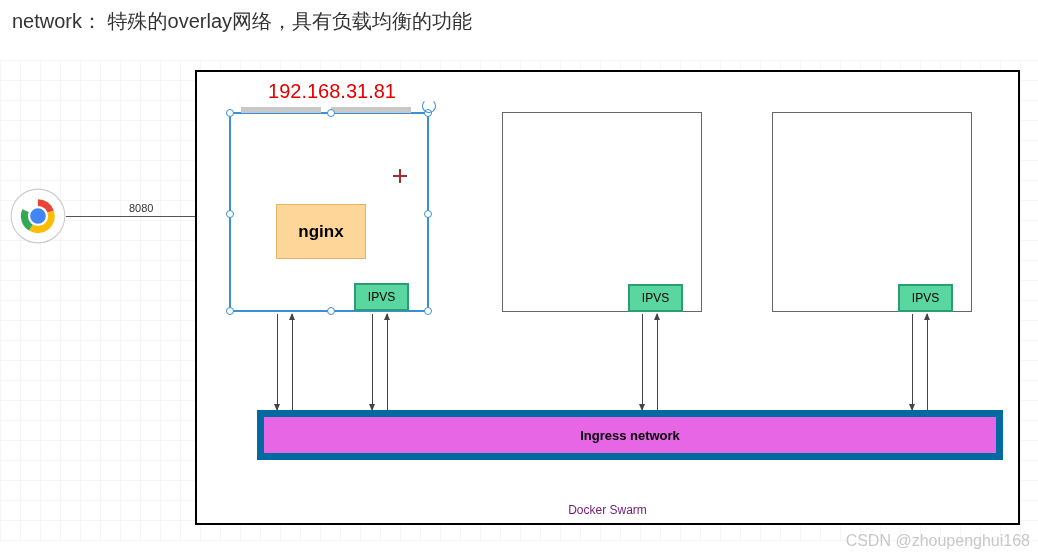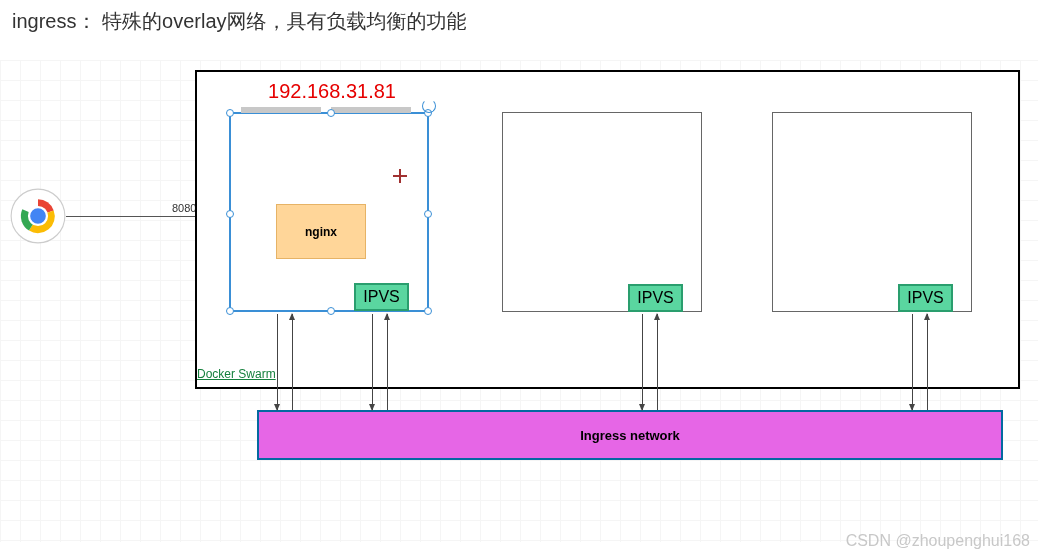--- a/index.html
+++ b/index.html
@@ -26,32 +26,32 @@
       background-image:
         linear-gradient(#f5f5f5 1px, transparent 1px),
         linear-gradient(90deg, #f5f5f5 1px, transparent 1px);
       background-size: 20px 20px;
     }
     .swarm-box {
       position: absolute;
       left: 195px;
       top: 10px;
       width: 825px;
-      height: 319px;
+      height: 455px;
       border: 2px solid #000;
       background: #fff;
     }
     .swarm-label {
       position: absolute;
       bottom: 6px;
       left: 0;
       right: 0;
+      text-align: center;
       font-size: 12px;
-      color: #15803d;
-      text-decoration: underline;
+      color: #701a75;
     }
     .node-ip {
       position: absolute;
       top: 8px;
       font-size: 20px;
       color: #e60000;
       font-weight: normal;
       text-align: center;
     }
     .node-box {
@@ -99,44 +99,44 @@
       position: absolute;
       top: 90px;
       left: 45px;
       width: 90px;
       height: 55px;
       background: #ffd699;
       border: 1px solid #e6b366;
       display: flex;
       align-items: center;
       justify-content: center;
-      font-size: 12px;
+      font-size: 17px;
       font-weight: bold;
     }
     .ipvs-box {
       position: absolute;
       bottom: -1px;
       right: 18px;
       width: 55px;
       height: 28px;
       background: #5ad6a0;
       border: 2px solid #2a9e6e;
       display: flex;
       align-items: center;
       justify-content: center;
-      font-size: 16px;
+      font-size: 12px;
     }
     .ingress-box {
       position: absolute;
       left: 60px;
       right: 15px;
       top: 338px;
       height: 50px;
       background: #e666e6;
-      border: 2px solid #0369a1;
+      border: 7px solid #0369a1;
       display: flex;
       align-items: center;
       justify-content: center;
       font-size: 13px;
       font-weight: bold;
     }
     .arrow {
       position: absolute;
       width: 1px;
       background: #444;
@@ -195,36 +195,36 @@
       position: absolute;
       bottom: 2px;
       right: 8px;
       font-size: 16px;
       color: #c8c8c8;
     }
   </style>
 </head>
 <body>
 
-<div class="title">ingress： 特殊的overlay网络，具有负载均衡的功能</div>
+<div class="title">network： 特殊的overlay网络，具有负载均衡的功能</div>
 
 <div class="canvas">
 
   <div class="chrome-icon">
     <svg viewBox="0 0 100 100" width="56" height="56">
       <circle cx="50" cy="50" r="48" fill="#fff" stroke="#ccc" stroke-width="2"></circle>
       <path d="M50 20 A30 30 0 0 1 78 40 L50 50 Z" fill="#e94435"></path>
       <path d="M78 40 A30 30 0 0 1 34 76 L50 50 Z" fill="#fbbc05"></path>
       <path d="M34 76 A30 30 0 0 1 22 38 L50 50 Z" fill="#34a853"></path>
       <circle cx="50" cy="50" r="16" fill="#4285f4" stroke="#fff" stroke-width="4"></circle>
     </svg>
   </div>
 
   <div class="conn-line" style="left:66px; width:163px;"></div>
-  <div class="conn-label" style="left:128px;margin-left:43px;">8080</div>
+  <div class="conn-label" style="left:128px;">8080</div>
 
   <div class="swarm-box">
 
     <div class="node-ip" style="left:35px; width:200px;">192.168.31.81</div>
     <div class="node-box selected" style="left:32px;">
       <div class="sel-gray" style="left:10px; width:80px;"></div>
       <div class="sel-gray" style="left:100px; width:80px;"></div>
       <div class="sel-handle" style="top:-5px; left:-5px;"></div>
       <div class="sel-handle" style="top:-5px; right:-5px;"></div>
       <div class="sel-handle" style="bottom:-5px; left:-5px;"></div>

